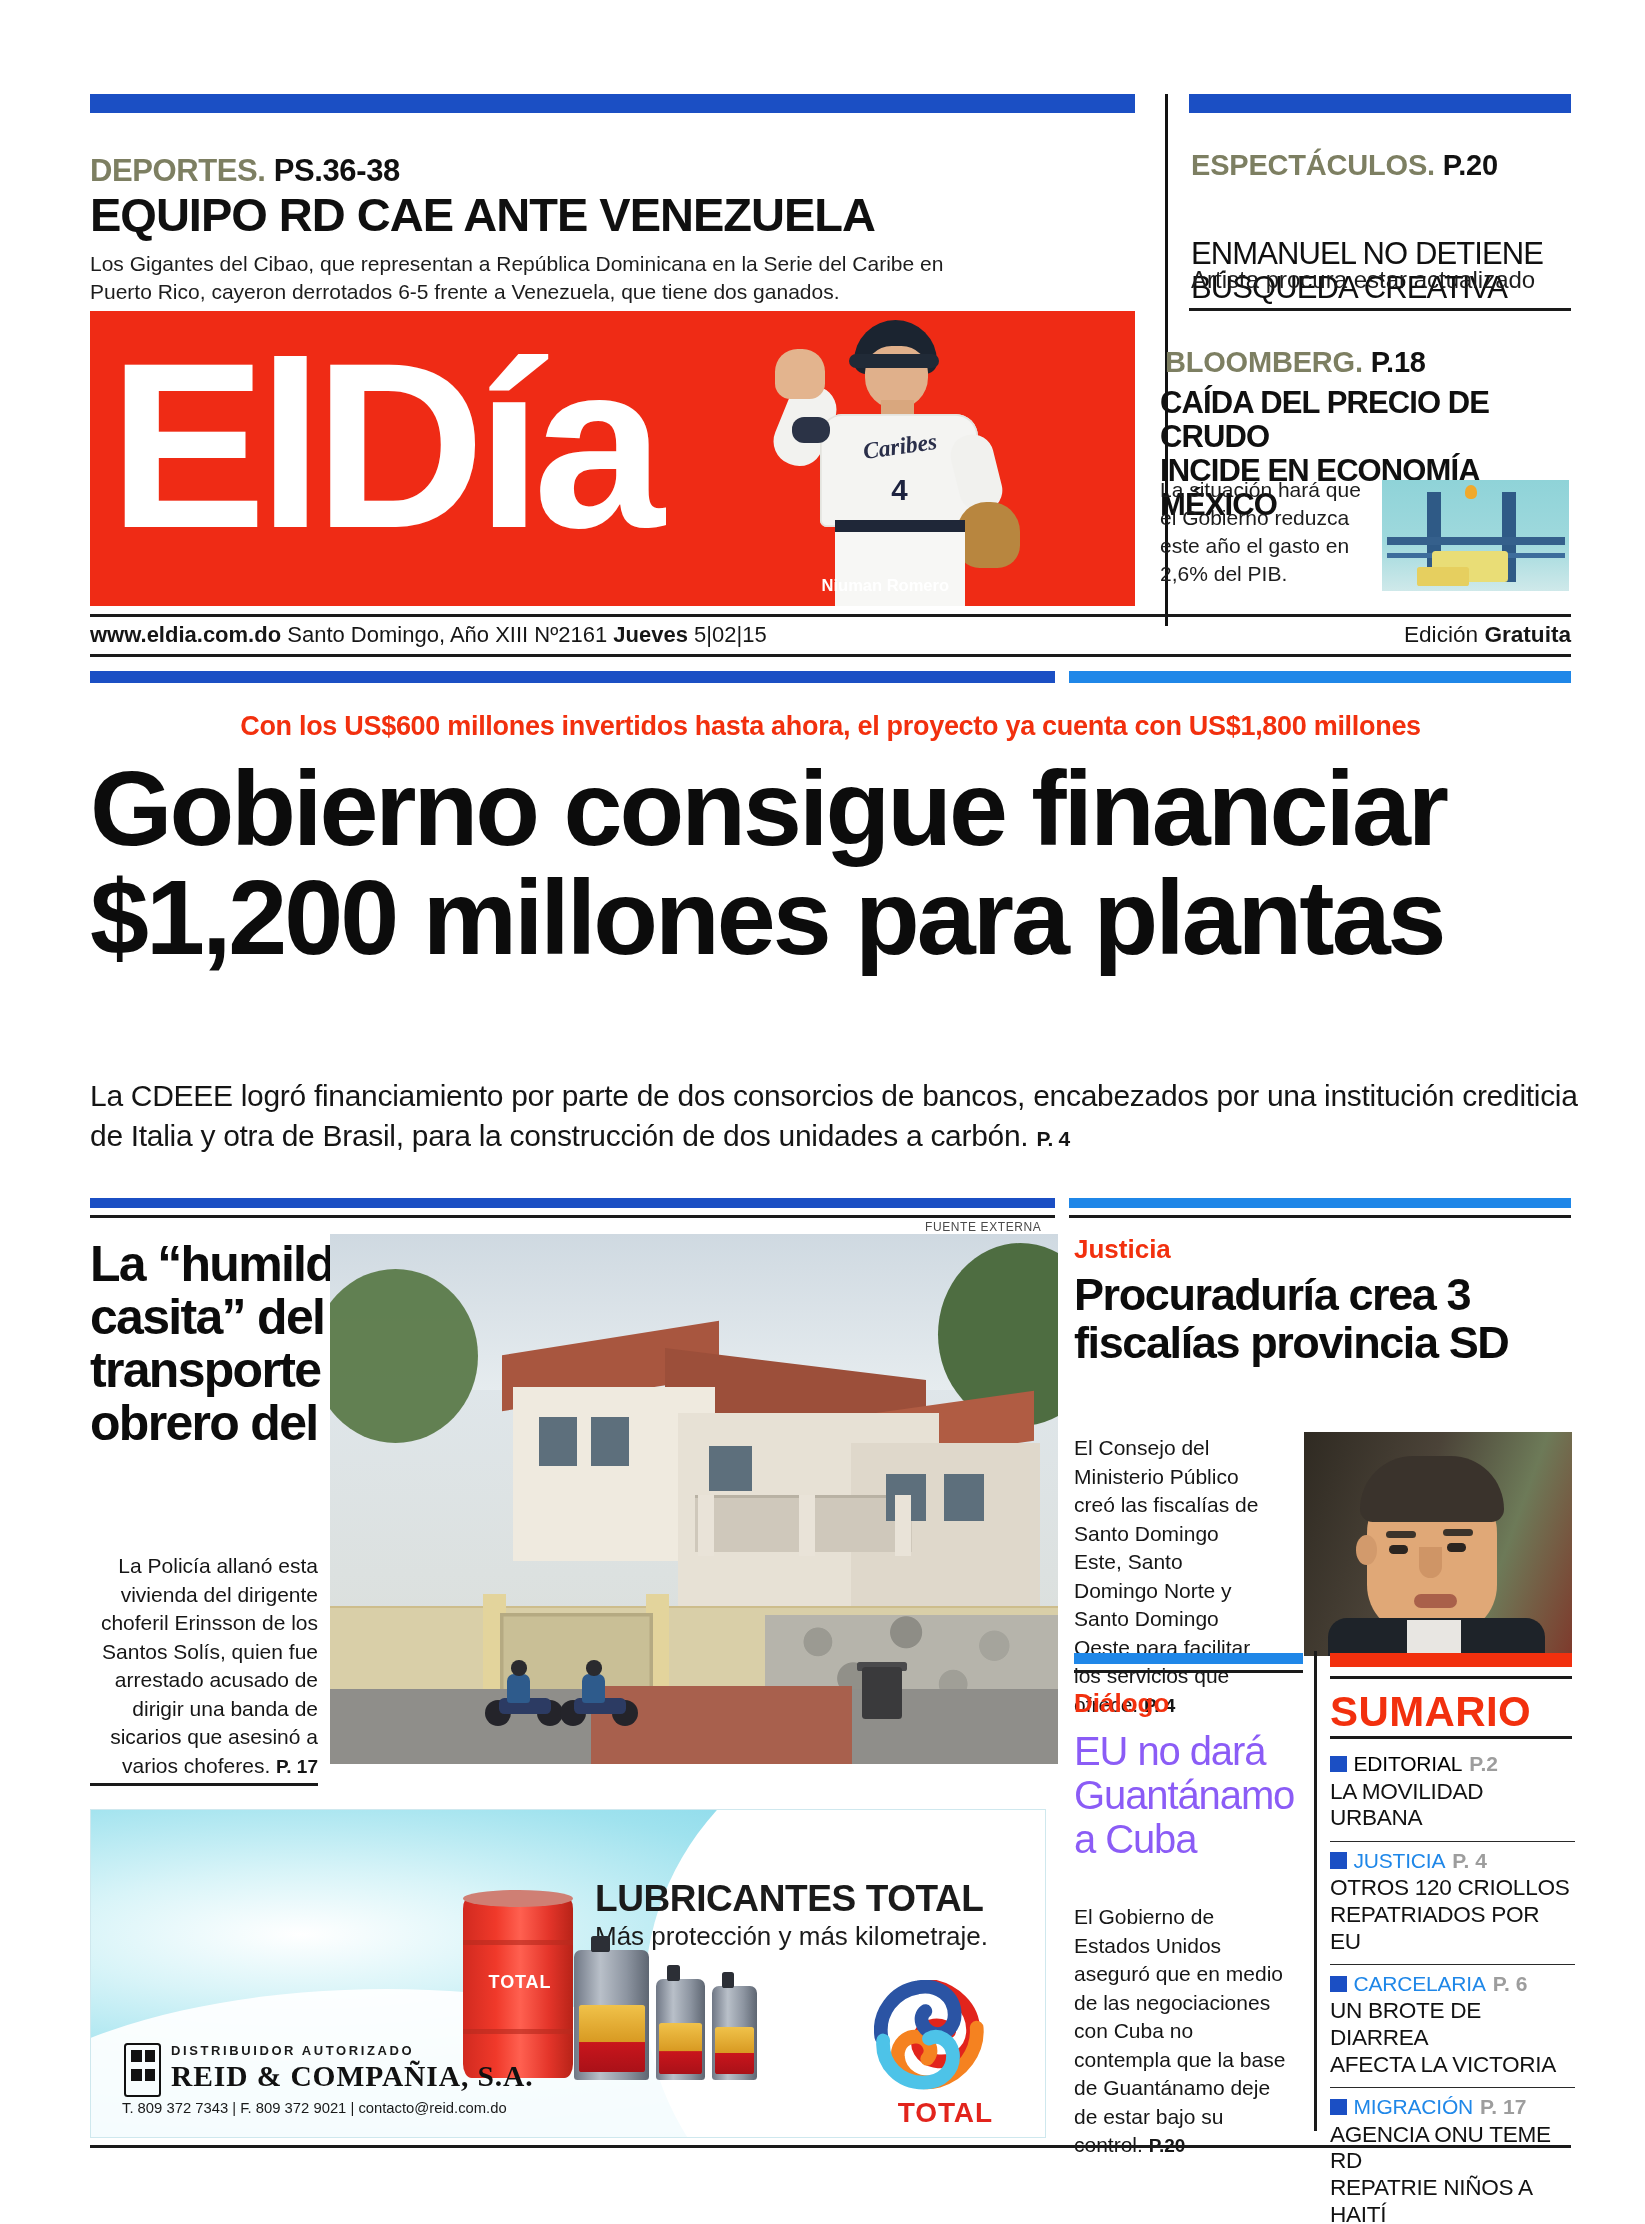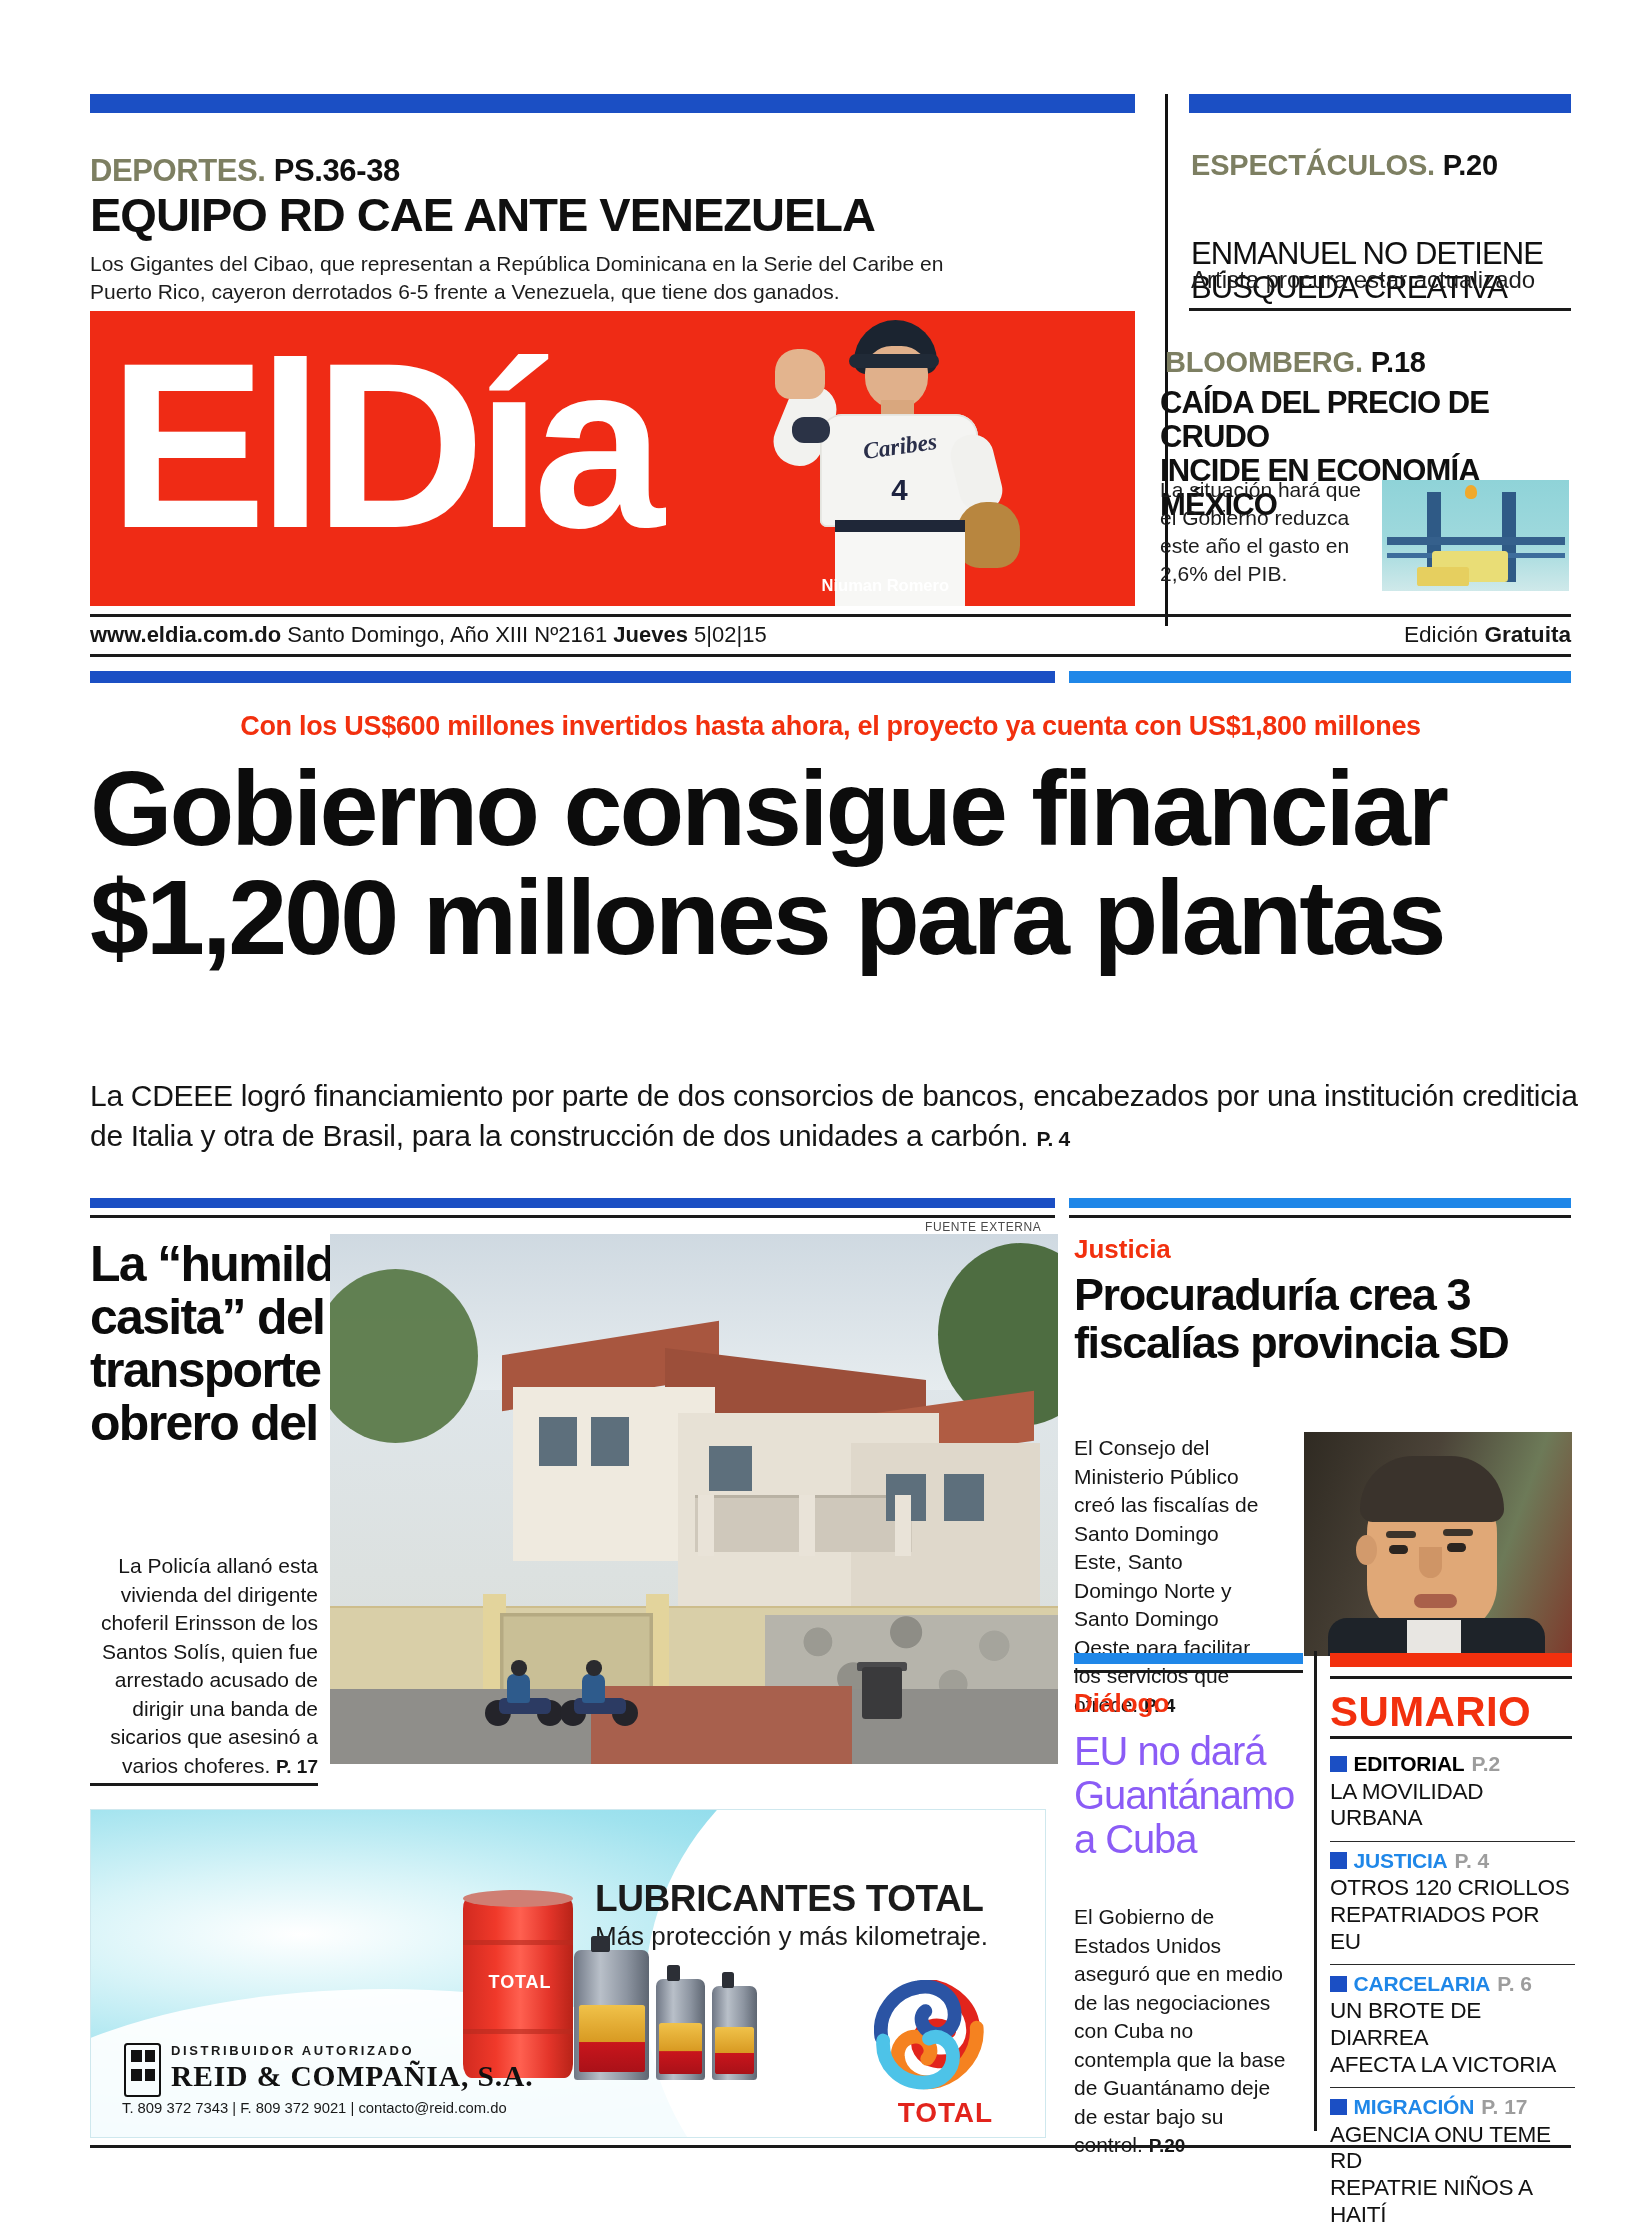--- a/index.html
+++ b/index.html
@@ -344,21 +344,21 @@
     font-size: 42px; font-weight: 700; color: #f2300e;
     letter-spacing: 0.4px;
   }
   .sum-title-rule { position: absolute; left: 1330px; top: 1736px; width: 242px; height: 2.6px; background: #1a1a1a; }
 
   .sum-list { position: absolute; left: 1330px; top: 1745px; width: 245px; }
   .sum-item { padding: 7px 0 8.7px 0; border-bottom: 1.7px solid #2a2a2a; }
   .sum-item:last-child { border-bottom: none; }
   .sum-head-row { display: flex; align-items: center; gap: 7px; }
   .sum-sq { width: 16.5px; height: 16.5px; background: #1b4fc4; flex: 0 0 auto; }
-  .sum-sec { font-size: 21px; font-weight: 700; letter-spacing: -0.2px; }
+  .sum-sec { font-size: 21px; font-weight: 400; letter-spacing: -0.2px; }
   .sum-pg  { font-size: 21px; font-weight: 700; color: #9d9d9d; }
   .sum-txt { font-size: 22.6px; line-height: 1.18; color: #121212; margin-top: 2.6px; letter-spacing: -0.3px; }
 
   
   .ad {
     position: absolute; left: 90px; top: 1809px; width: 956px; height: 329px;
     overflow: hidden;
     background: radial-gradient(ellipse at 22% 38%, #ffffff 0%, #d8f4f8 22%, #9fe2ee 50%, #79d2e8 78%, #5fc5e2 100%);
     border: 0.9px solid #cfe8ee;
     padding-left: 8px;

